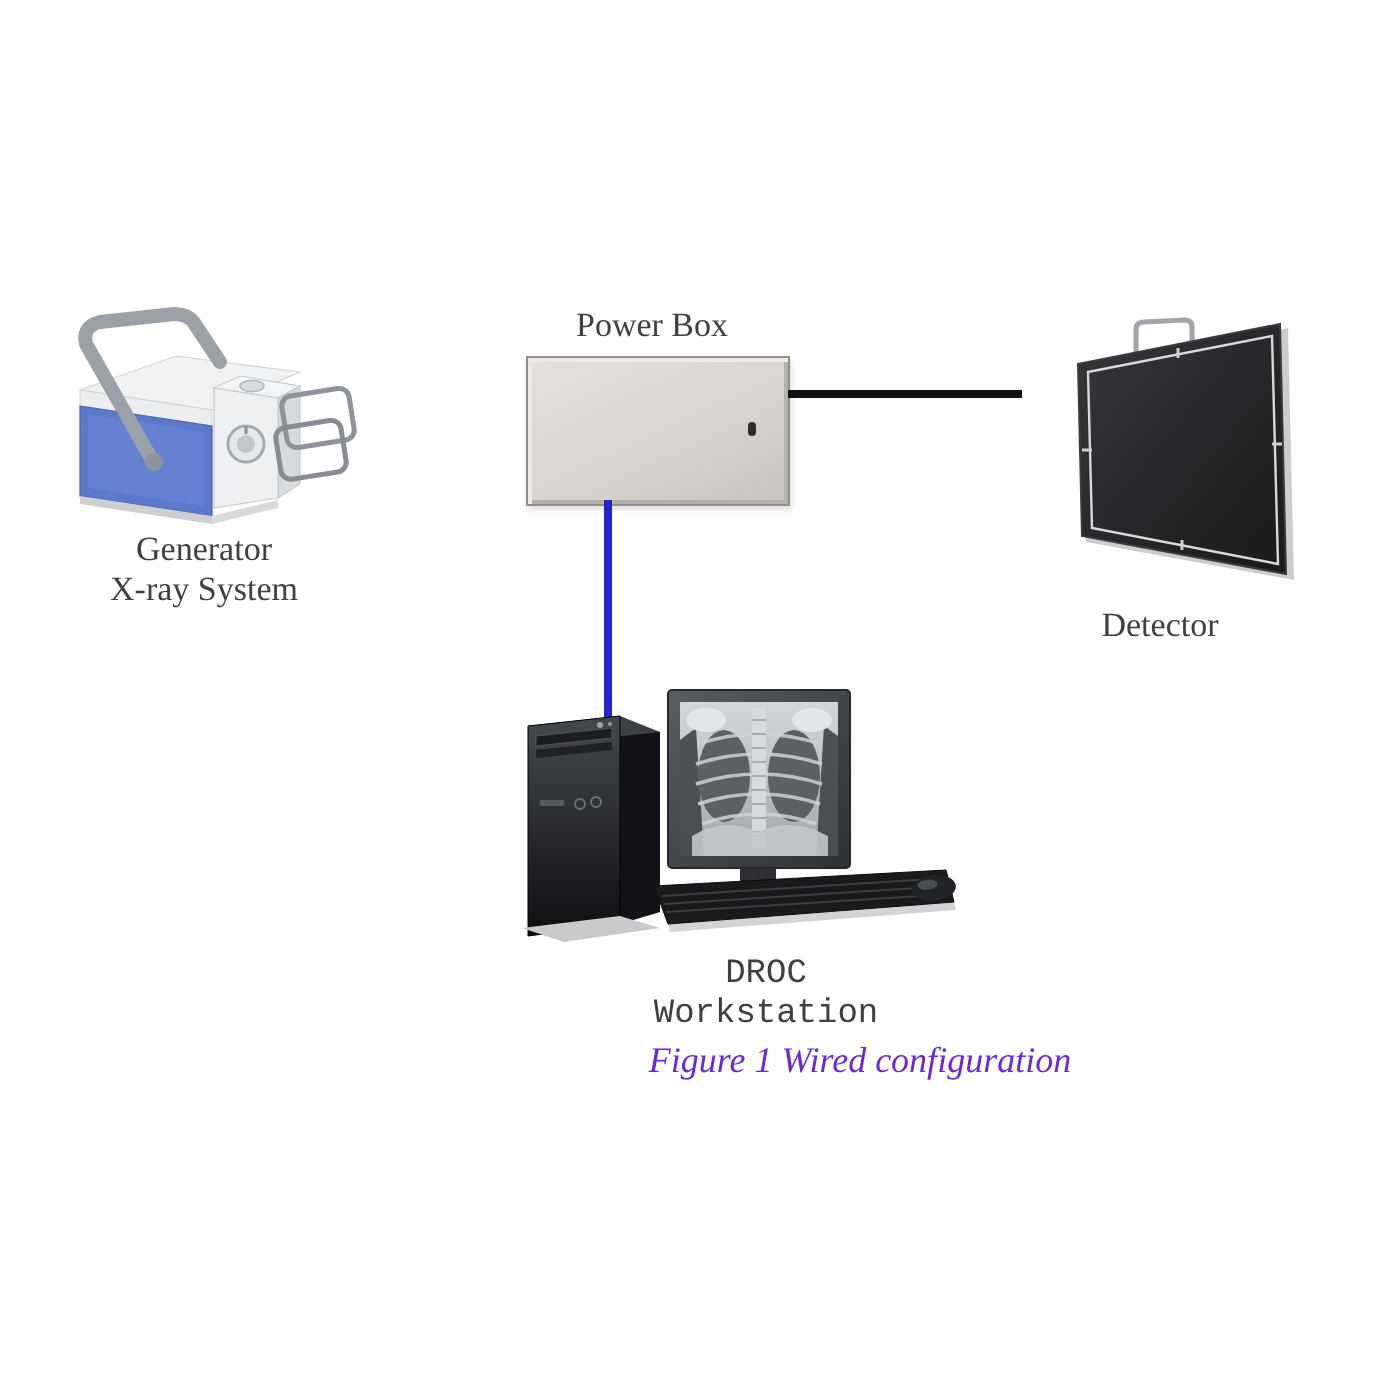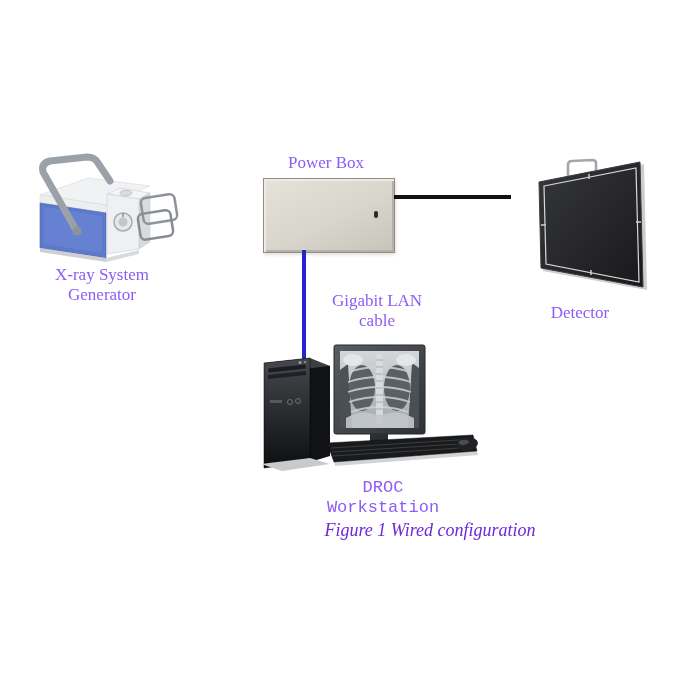--- a/index.html
+++ b/index.html
@@ -1,19 +1,19 @@
 <!DOCTYPE html>
 <html><head>
 <meta charset="utf-8">
 <style>
   html,body{margin:0;padding:0;background:#ffffff;}
   #page{position:relative;width:700px;height:700px;background:#ffffff;overflow:hidden;
         font-family:"Liberation Serif", serif;color:#1c1c1e;}
   .abs{position:absolute;}
-  .lbl{position:absolute;font-size:17px;line-height:1.18;text-align:center;color:#8b5cf6;}
+  .lbl{position:absolute;font-size:17px;line-height:1.18;text-align:center;color:#404040;}
   .caption{position:absolute;font-size:18px;font-style:italic;text-align:center;color:#6d28d9;}
 
   
   .cable-h{position:absolute;left:394px;top:195px;width:117px;height:4px;background:#111111;}
   .cable-v{position:absolute;left:302px;top:250px;width:4px;height:113px;background:#2424d0;}
 
   
   .powerbox{position:absolute;left:263px;top:178px;width:130px;height:73px;
             background:linear-gradient(155deg,#e5e2da 0%,#d8d5cc 55%,#c7c4bb 100%);
             border:1px solid #918e85;
@@ -46,34 +46,33 @@
     <line x1="93" y1="63" x2="93" y2="67" stroke="#8a8f93" stroke-width="1.5"></line>
 
     <rect x="112" y="46" width="34" height="26" rx="5" fill="none" stroke="#8e949a" stroke-width="2.5" transform="rotate(-9 129 59)"></rect>
     <rect x="109" y="62" width="33" height="26" rx="5" fill="none" stroke="#878d93" stroke-width="2.5" transform="rotate(-9 125 75)"></rect>
 
     <path d="M 46 80 L 13 22 Q 11 13 20 11 L 57 7 Q 65 7 68 13 L 80 31" fill="none" stroke="#9aa1a8" stroke-width="7" stroke-linecap="round" stroke-linejoin="round"></path>
     <circle cx="47" cy="81" r="4.5" fill="#8d939a"></circle>
   </svg>
 
   <div class="lbl" style="left:37px;top:265px;width:130px;">
+    <div>Generator</div>
     <div>X-ray System</div>
-    <div>Generator</div>
   </div>
 
   <div class="lbl" style="left:274px;top:153px;width:104px;">Power Box</div>
 
   <div class="powerbox">
     <div class="dot"></div>
   </div>
 
   <div class="cable-h"></div>
 
   <div class="cable-v"></div>
-  <div class="lbl" style="left:312px;top:291px;width:130px;">Gigabit LAN cable</div>
 
   <svg class="abs" style="left:528px;top:150px;" width="130" height="150" viewBox="0 0 130 150">
     <defs>
       <linearGradient id="detGrad" x1="0" y1="0" x2="1" y2="1">
         <stop offset="0" stop-color="#36373b"></stop>
         <stop offset="1" stop-color="#19191b"></stop>
       </linearGradient>
     </defs>
 
     <path d="M 40 26 L 40 15 Q 40 11 44 11 L 64 10 Q 68 10 68 13 L 68 24" fill="none" stroke="#a2a6aa" stroke-width="2.6"></path>

